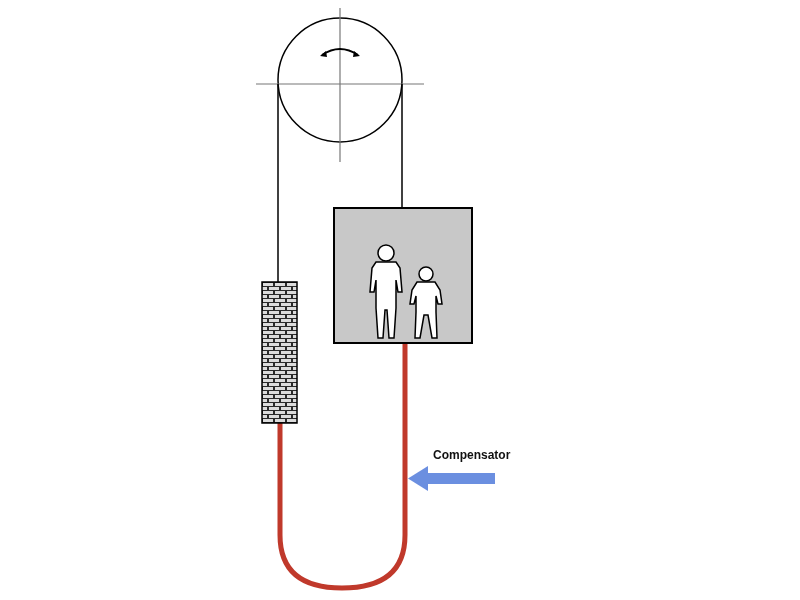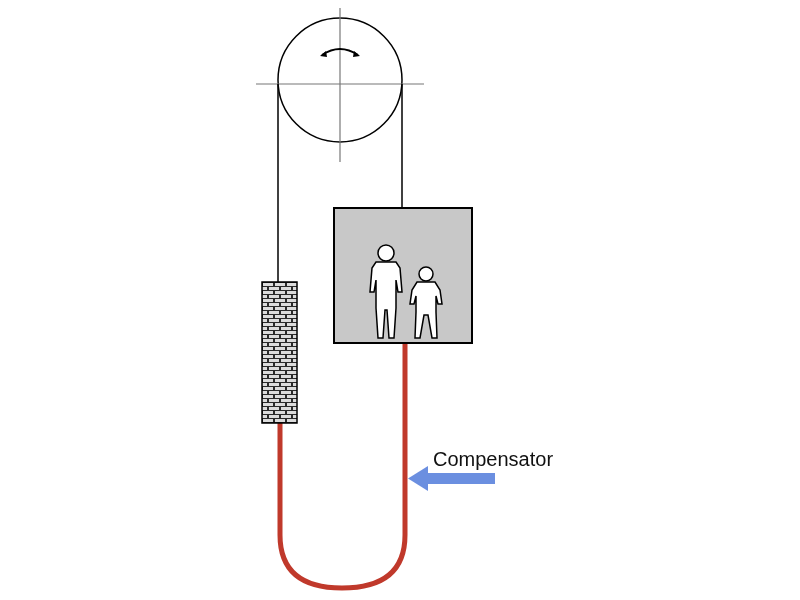--- a/index.html
+++ b/index.html
@@ -1,18 +1,18 @@
 <!DOCTYPE html>
 <html><head>
 <meta charset="utf-8">
 <style>
   html, body { margin: 0; padding: 0; background: #ffffff; }
   body { width: 800px; height: 600px; position: relative; overflow: hidden; font-family: "Liberation Sans", sans-serif; }
   svg { position: absolute; left: 0; top: 0; }
-  .label { position: absolute; font-size: 20px; font-weight: normal; color: #111; }
+  .label { position: absolute; font-size: 12px; font-weight: bold; color: #111; }
 </style>
 </head>
 <body>
 
 <svg width="800" height="600" viewBox="0 0 800 600" xmlns="http://www.w3.org/2000/svg">
   <defs>
     <pattern id="brick" x="262" y="282" width="12" height="8" patternUnits="userSpaceOnUse">
       <rect width="12" height="8" fill="#2a2a2a"></rect>
       <rect x="1" y="1" width="10" height="3" fill="#dcdcdc"></rect>
       <rect x="-5" y="5" width="10" height="3" fill="#dcdcdc"></rect>

